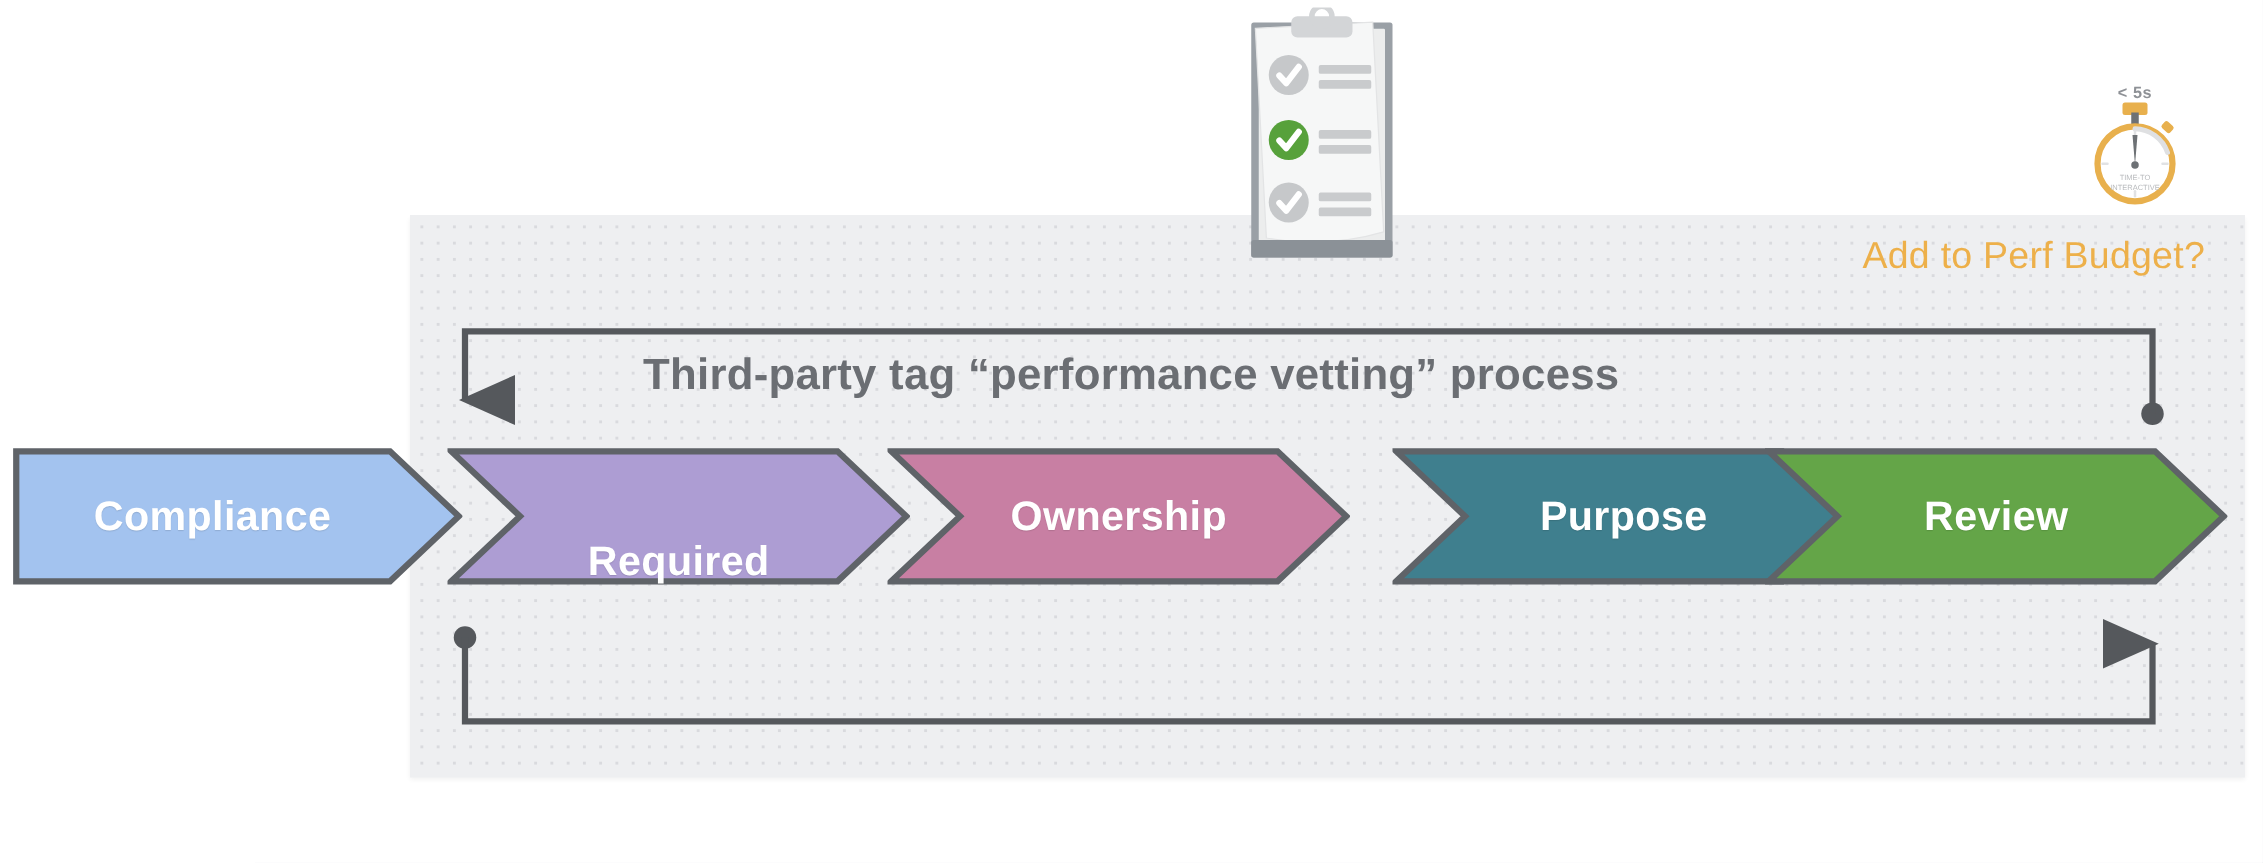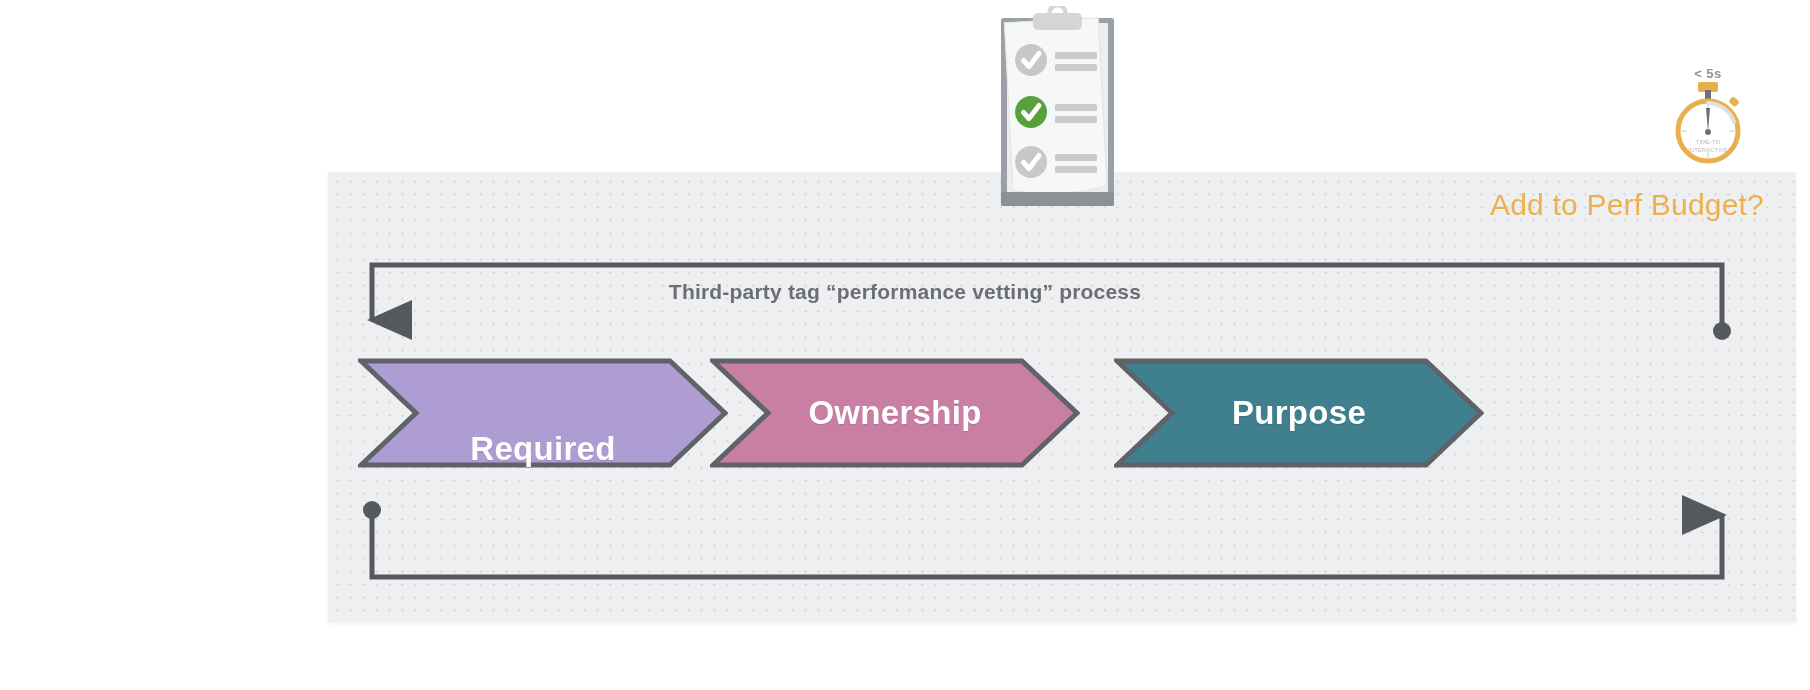--- a/index.html
+++ b/index.html
@@ -43,21 +43,21 @@
     white-space: nowrap;
   }
 
   
   #process-title {
     position: absolute;
     left: 0;
     right: 0;
     top: 280px;
     text-align: center;
-    font-size: 21px;
+    font-size: 35px;
     font-weight: bold;
     color: #6b6e73;
     letter-spacing: 0.2px;
   }
 
   
   #loop-svg {
     position: absolute;
     left: 0;
     top: 0;
@@ -151,20 +151,26 @@
     <g>
       <circle cx="372" cy="510" r="9" fill="#55585c"></circle>
       <path d="M372,510 L372,577 L1722,577 L1722,515" fill="none" stroke="#55585c" stroke-width="5" stroke-linecap="butt" stroke-linejoin="miter" marker-end="url(#arrow-up)"></path>
     </g>
   </svg>
 
   <div id="process-title">Third-party tag “performance vetting” process</div>
 
   <div id="chevron-row">
 
+    <div class="chev" style="left:10px; width:360px;">
+      <svg width="360" height="110" viewBox="0 0 360 110" xmlns="http://www.w3.org/2000/svg">
+        <polygon points="3,3 302,3 357,55 302,107 3,107" fill="#a3c3ef" stroke="#5f6368" stroke-width="5" stroke-linejoin="miter"></polygon>
+      </svg>
+      <span class="chev-label" style="margin-right:40px;">Compliance</span>
+    </div>
 
     <div class="chev" style="left:358px; width:370px;align-items:flex-end;">
       <svg width="370" height="110" viewBox="0 0 370 110" xmlns="http://www.w3.org/2000/svg">
         <polygon points="3,3 312,3 367,55 312,107 3,107 58,55" fill="#ad9dd3" stroke="#5f6368" stroke-width="5" stroke-linejoin="miter"></polygon>
       </svg>
       <span class="chev-label">Required</span>
     </div>
 
     <div class="chev" style="left:710px; width:370px;">
       <svg width="370" height="110" viewBox="0 0 370 110" xmlns="http://www.w3.org/2000/svg">
@@ -173,20 +179,26 @@
       <span class="chev-label">Ownership</span>
     </div>
 
     <div class="chev" style="left:1114px; width:370px;">
       <svg width="370" height="110" viewBox="0 0 370 110" xmlns="http://www.w3.org/2000/svg">
         <polygon points="3,3 312,3 367,55 312,107 3,107 58,55" fill="#3f7f8e" stroke="#5f6368" stroke-width="5" stroke-linejoin="miter"></polygon>
       </svg>
       <span class="chev-label">Purpose</span>
     </div>
 
+    <div class="chev" style="left:1412px; width:370px;">
+      <svg width="370" height="110" viewBox="0 0 370 110" xmlns="http://www.w3.org/2000/svg">
+        <polygon points="3,3 312,3 367,55 312,107 3,107 58,55" fill="#64a548" stroke="#5f6368" stroke-width="5" stroke-linejoin="miter"></polygon>
+      </svg>
+      <span class="chev-label">Review</span>
+    </div>
   </div>
 
   <div id="clipboard">
     <svg width="145" height="212" viewBox="0 0 145 212" xmlns="http://www.w3.org/2000/svg">
 
       <rect x="16" y="12" width="113" height="188" rx="2" fill="#9aa0a6"></rect>
       <rect x="22" y="17" width="101" height="176" rx="1" fill="#eceded"></rect>
 
       <g transform="rotate(-3 72 105)">
         <path d="M24,14 L118,14 L118,182 Q72,193 24,182 Z" fill="#f6f7f7" stroke="#e3e4e5" stroke-width="1"></path>

